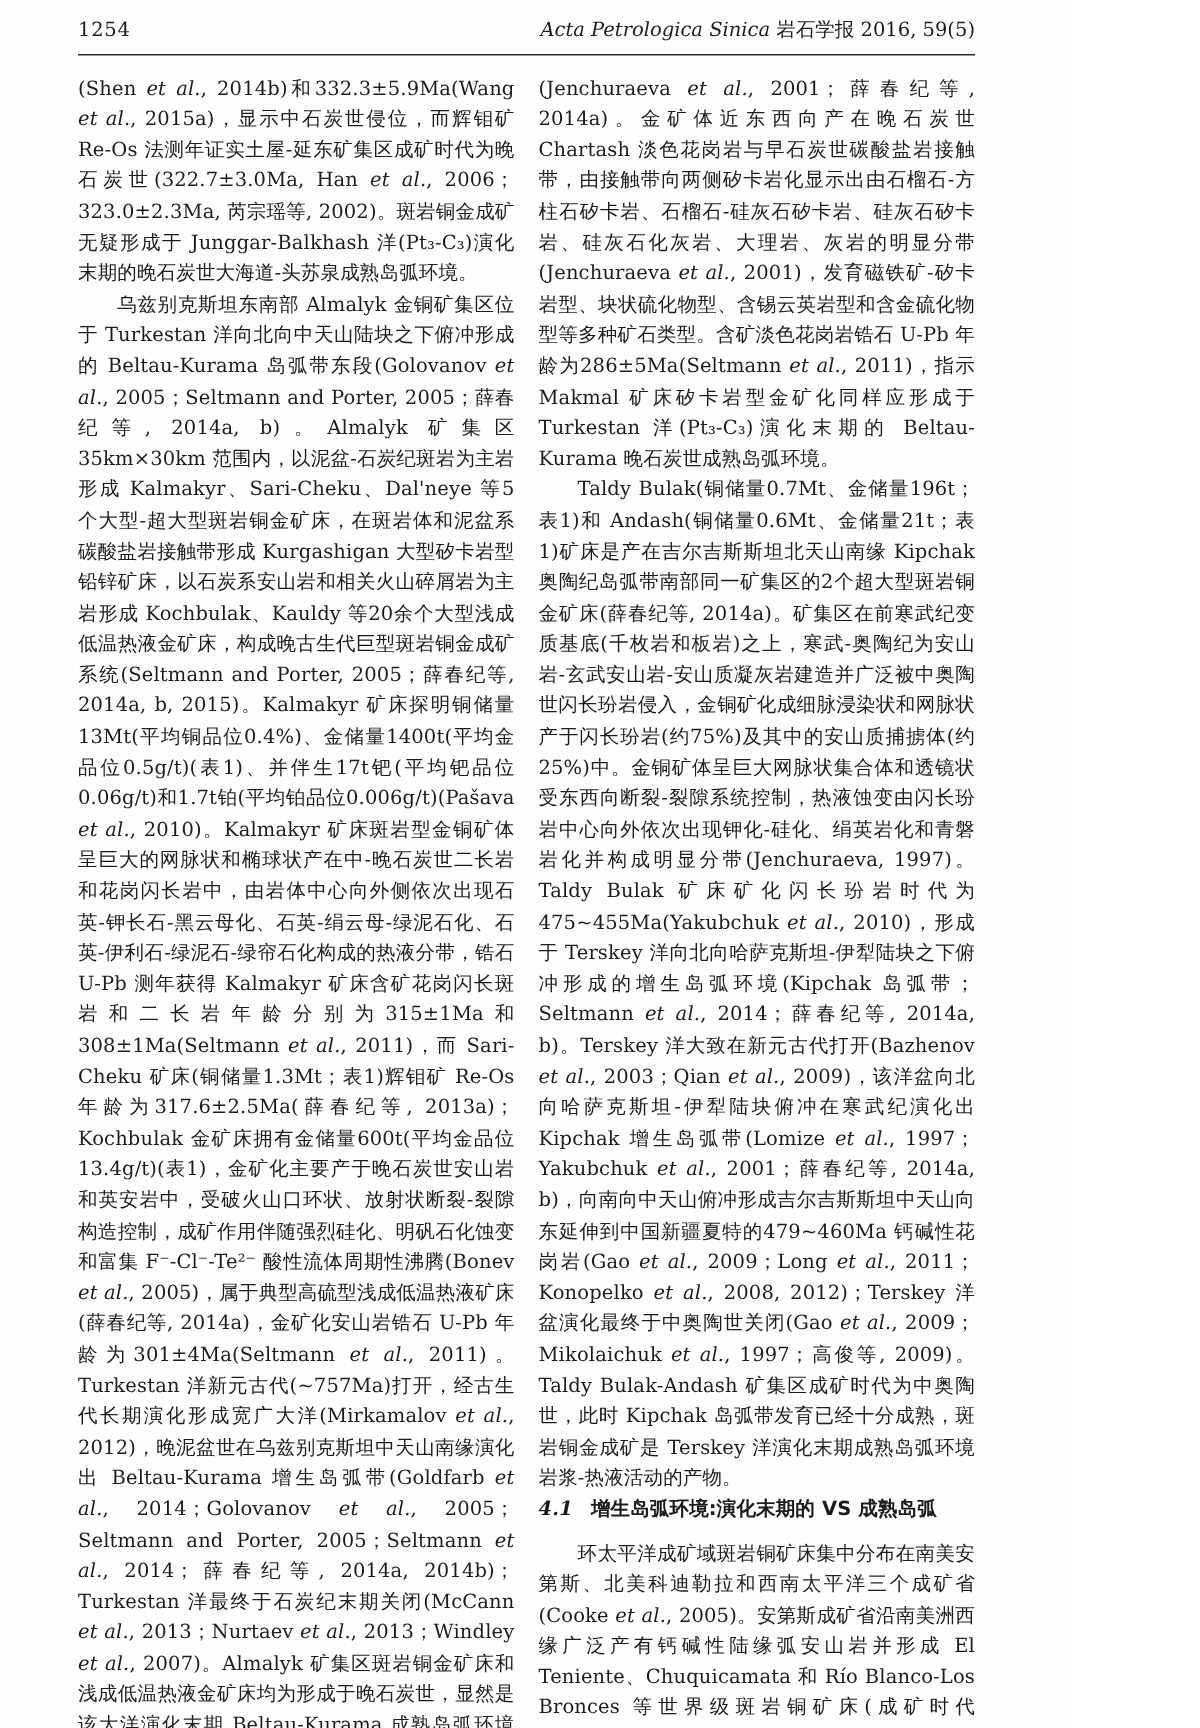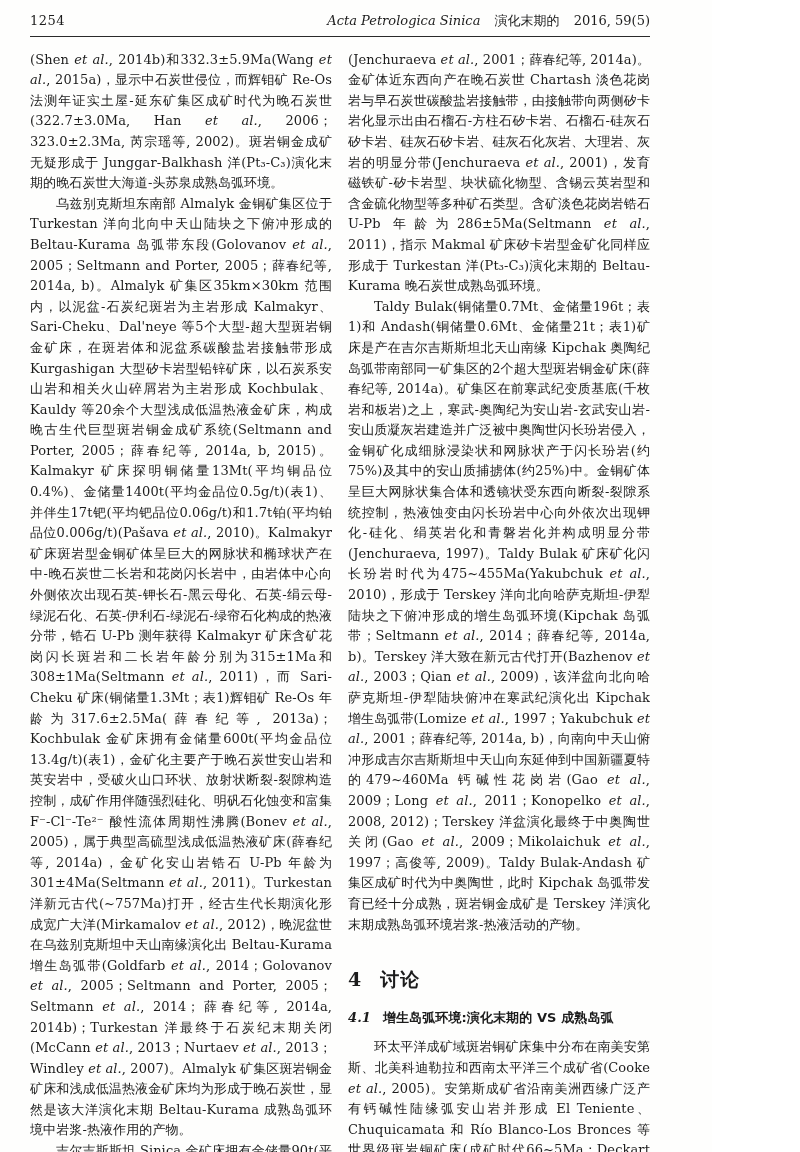--- a/index.html
+++ b/index.html
@@ -5,32 +5,32 @@
   * { margin: 0; padding: 0; box-sizing: border-box; }
   html, body { background: #ffffff; }
   body {
     width: 800px; height: 1152px;
     font-family: "DejaVu Serif", "Liberation Serif", serif;
     color: #1c1c1c;
     overflow: hidden;
   }
   .page {
     width: 712px; height: 1152px;
-    padding: 13px 62px 20px 30px;
+    padding: 13px 62px 20px 52px;
     background: #fefefd;
   }
   .page-header {
     display: flex;
     justify-content: space-between;
     align-items: baseline;
     font-size: 13px;
     line-height: 1.2;
   }
   .page-number { letter-spacing: 0.5px; }
-  .journal-line span { margin-left: 10px; }
+  .journal-line span { }
   .journal-latin { font-style: italic; }
   .header-rule {
     border: none;
     border-top: 1.6px solid #2a2a2a;
     margin: 7px 0 0 0;
   }
   .columns {
     display: flex;
     gap: 16px;
     margin-top: 13px;
@@ -64,42 +64,39 @@
 </style>
 </head>
 <body>
 
 <div class="page">
 
   <div class="page-header">
     <span class="page-number">1254</span>
     <span class="journal-line">
       <span class="journal-latin">Acta Petrologica Sinica</span>
-      <span class="journal-cn">演化末期的</span>
+      <span class="journal-cn">岩石学报</span>
       <span class="journal-issue">2016, 59(5)</span>
     </span>
   </div>
 
   <hr class="header-rule">
 
   <div class="columns">
 
     <div class="col">
       <p>(Shen <i>et al.</i>, 2014b)和332.3±5.9Ma(Wang <i>et al.</i>, 2015a)，显示中石炭世侵位，而辉钼矿 Re-Os 法测年证实土屋-延东矿集区成矿时代为晚石炭世(322.7±3.0Ma, Han <i>et al.</i>, 2006；323.0±2.3Ma, 芮宗瑶等, 2002)。斑岩铜金成矿无疑形成于 Junggar-Balkhash 洋(Pt₃-C₃)演化末期的晚石炭世大海道-头苏泉成熟岛弧环境。</p>
       <p class="indent">乌兹别克斯坦东南部 Almalyk 金铜矿集区位于 Turkestan 洋向北向中天山陆块之下俯冲形成的 Beltau-Kurama 岛弧带东段(Golovanov <i>et al.</i>, 2005；Seltmann and Porter, 2005；薛春纪等, 2014a, b)。Almalyk 矿集区35km×30km 范围内，以泥盆-石炭纪斑岩为主岩形成 Kalmakyr、Sari-Cheku、Dal'neye 等5个大型-超大型斑岩铜金矿床，在斑岩体和泥盆系碳酸盐岩接触带形成 Kurgashigan 大型矽卡岩型铅锌矿床，以石炭系安山岩和相关火山碎屑岩为主岩形成 Kochbulak、Kauldy 等20余个大型浅成低温热液金矿床，构成晚古生代巨型斑岩铜金成矿系统(Seltmann and Porter, 2005；薛春纪等, 2014a, b, 2015)。Kalmakyr 矿床探明铜储量13Mt(平均铜品位0.4%)、金储量1400t(平均金品位0.5g/t)(表1)、并伴生17t钯(平均钯品位0.06g/t)和1.7t铂(平均铂品位0.006g/t)(Pašava <i>et al.</i>, 2010)。Kalmakyr 矿床斑岩型金铜矿体呈巨大的网脉状和椭球状产在中-晚石炭世二长岩和花岗闪长岩中，由岩体中心向外侧依次出现石英-钾长石-黑云母化、石英-绢云母-绿泥石化、石英-伊利石-绿泥石-绿帘石化构成的热液分带，锆石 U-Pb 测年获得 Kalmakyr 矿床含矿花岗闪长斑岩和二长岩年龄分别为315±1Ma和308±1Ma(Seltmann <i>et al.</i>, 2011)，而 Sari-Cheku 矿床(铜储量1.3Mt；表1)辉钼矿 Re-Os 年龄为317.6±2.5Ma(薛春纪等, 2013a)；Kochbulak 金矿床拥有金储量600t(平均金品位13.4g/t)(表1)，金矿化主要产于晚石炭世安山岩和英安岩中，受破火山口环状、放射状断裂-裂隙构造控制，成矿作用伴随强烈硅化、明矾石化蚀变和富集 F⁻-Cl⁻-Te²⁻ 酸性流体周期性沸腾(Bonev <i>et al.</i>, 2005)，属于典型高硫型浅成低温热液矿床(薛春纪等, 2014a)，金矿化安山岩锆石 U-Pb 年龄为301±4Ma(Seltmann <i>et al.</i>, 2011)。Turkestan 洋新元古代(~757Ma)打开，经古生代长期演化形成宽广大洋(Mirkamalov <i>et al.</i>, 2012)，晚泥盆世在乌兹别克斯坦中天山南缘演化出 Beltau-Kurama 增生岛弧带(Goldfarb <i>et al.</i>, 2014；Golovanov <i>et al.</i>, 2005；Seltmann and Porter, 2005；Seltmann <i>et al.</i>, 2014；薛春纪等, 2014a, 2014b)；Turkestan 洋最终于石炭纪末期关闭(McCann <i>et al.</i>, 2013；Nurtaev <i>et al.</i>, 2013；Windley <i>et al.</i>, 2007)。Almalyk 矿集区斑岩铜金矿床和浅成低温热液金矿床均为形成于晚石炭世，显然是该大洋演化末期 Beltau-Kurama 成熟岛弧环境中岩浆-热液作用的产物。</p>
       <p class="indent">吉尔吉斯斯坦 Sinica 金矿床拥有金储量90t(平均金品位6~7g/t)(表1)，是中亚最大的矽卡岩型金矿床，与 Almalyk 矿集区同处于中天山南缘的 Beltau-Kurama 岛弧带</p>
     </div>
 
     <div class="col">
       <p>(Jenchuraeva <i>et al.</i>, 2001；薛春纪等, 2014a)。金矿体近东西向产在晚石炭世 Chartash 淡色花岗岩与早石炭世碳酸盐岩接触带，由接触带向两侧矽卡岩化显示出由石榴石-方柱石矽卡岩、石榴石-硅灰石矽卡岩、硅灰石矽卡岩、硅灰石化灰岩、大理岩、灰岩的明显分带(Jenchuraeva <i>et al.</i>, 2001)，发育磁铁矿-矽卡岩型、块状硫化物型、含锡云英岩型和含金硫化物型等多种矿石类型。含矿淡色花岗岩锆石 U-Pb 年龄为286±5Ma(Seltmann <i>et al.</i>, 2011)，指示 Makmal 矿床矽卡岩型金矿化同样应形成于 Turkestan 洋(Pt₃-C₃)演化末期的 Beltau-Kurama 晚石炭世成熟岛弧环境。</p>
       <p class="indent">Taldy Bulak(铜储量0.7Mt、金储量196t；表1)和 Andash(铜储量0.6Mt、金储量21t；表1)矿床是产在吉尔吉斯斯坦北天山南缘 Kipchak 奥陶纪岛弧带南部同一矿集区的2个超大型斑岩铜金矿床(薛春纪等, 2014a)。矿集区在前寒武纪变质基底(千枚岩和板岩)之上，寒武-奥陶纪为安山岩-玄武安山岩-安山质凝灰岩建造并广泛被中奥陶世闪长玢岩侵入，金铜矿化成细脉浸染状和网脉状产于闪长玢岩(约75%)及其中的安山质捕掳体(约25%)中。金铜矿体呈巨大网脉状集合体和透镜状受东西向断裂-裂隙系统控制，热液蚀变由闪长玢岩中心向外依次出现钾化-硅化、绢英岩化和青磐岩化并构成明显分带(Jenchuraeva, 1997)。Taldy Bulak 矿床矿化闪长玢岩时代为475~455Ma(Yakubchuk <i>et al.</i>, 2010)，形成于 Terskey 洋向北向哈萨克斯坦-伊犁陆块之下俯冲形成的增生岛弧环境(Kipchak 岛弧带；Seltmann <i>et al.</i>, 2014；薛春纪等, 2014a, b)。Terskey 洋大致在新元古代打开(Bazhenov <i>et al.</i>, 2003；Qian <i>et al.</i>, 2009)，该洋盆向北向哈萨克斯坦-伊犁陆块俯冲在寒武纪演化出 Kipchak 增生岛弧带(Lomize <i>et al.</i>, 1997；Yakubchuk <i>et al.</i>, 2001；薛春纪等, 2014a, b)，向南向中天山俯冲形成吉尔吉斯斯坦中天山向东延伸到中国新疆夏特的479~460Ma 钙碱性花岗岩(Gao <i>et al.</i>, 2009；Long <i>et al.</i>, 2011；Konopelko <i>et al.</i>, 2008, 2012)；Terskey 洋盆演化最终于中奥陶世关闭(Gao <i>et al.</i>, 2009；Mikolaichuk <i>et al.</i>, 1997；高俊等, 2009)。Taldy Bulak-Andash 矿集区成矿时代为中奥陶世，此时 Kipchak 岛弧带发育已经十分成熟，斑岩铜金成矿是 Terskey 洋演化末期成熟岛弧环境岩浆-热液活动的产物。</p>
 
-      <h2 class="section-heading">
-        <span class="sec-num">4</span><span>讨论</span>
-      </h2>
 
       <h3 class="subsection-heading">
         <span class="sub-num">4.1</span><span>增生岛弧环境:演化末期的 VS 成熟岛弧</span>
       </h3>
 
       <p class="indent">环太平洋成矿域斑岩铜矿床集中分布在南美安第斯、北美科迪勒拉和西南太平洋三个成矿省(Cooke <i>et al.</i>, 2005)。安第斯成矿省沿南美洲西缘广泛产有钙碱性陆缘弧安山岩并形成 El Teniente、Chuquicamata 和 Río Blanco-Los Bronces 等世界级斑岩铜矿床(成矿时代66~5Ma；Deckart <i>et al.</i>, 2014)；科迪勒拉成矿省以北美大陆内部盛产晚白垩-早新生代巨型斑岩铜钼矿床(如美国科罗拉多洲 Climax、Hendson</p>
     </div>
 
   </div>
 

